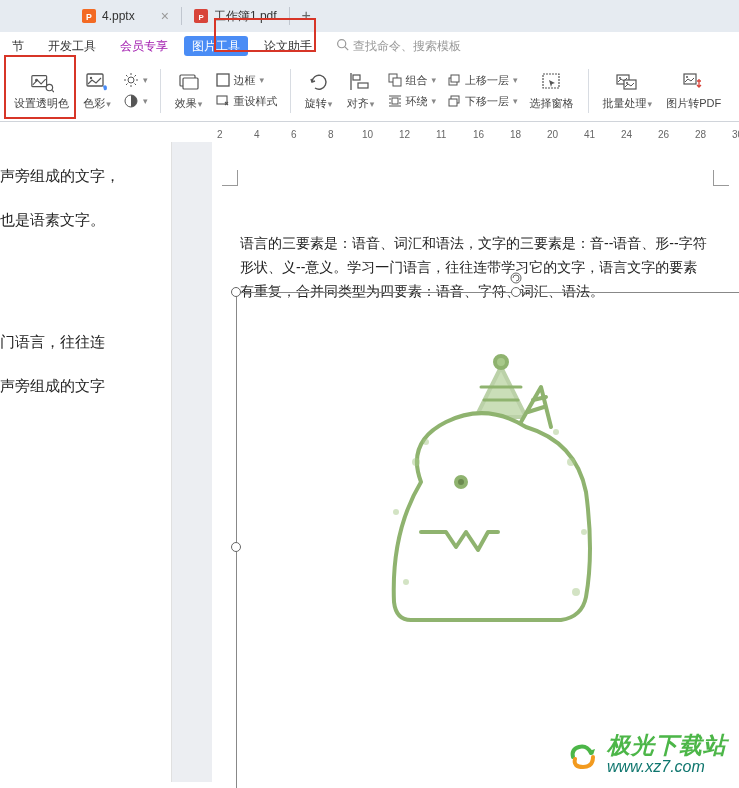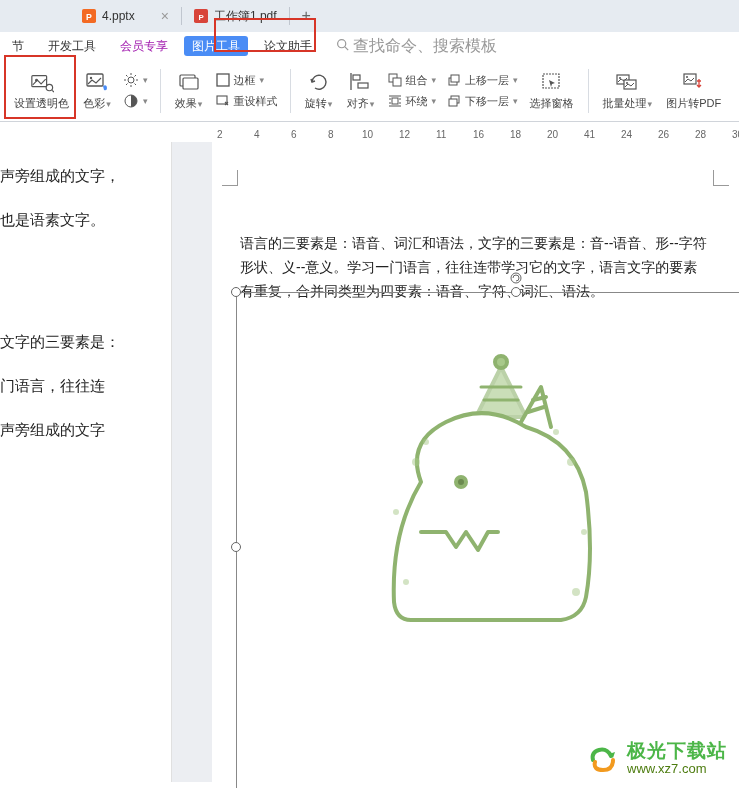--- a/index.html
+++ b/index.html
@@ -9,21 +9,21 @@
     .tab { display: flex; align-items: center; padding: 0 12px; height: 32px; font-size: 12px; color: #333; gap: 6px; position: relative; }
     .tab-close { color: #999; font-size: 14px; margin-left: 20px; }
     .tab-icon { width: 14px; height: 14px; display: inline-flex; align-items: center; justify-content: center; }
     .tab-add { padding: 0 12px; color: #666; font-size: 16px; }
     .divider { width: 1px; height: 18px; background: #c0c6cf; }
     
     .menu-bar { background: #fff; height: 28px; display: flex; align-items: center; padding-left: 0; font-size: 12px; border-bottom: 0; }
     .menu-item { padding: 0 12px; color: #333; height: 28px; display: flex; align-items: center; }
     .menu-item.vip { color: #a21caf; }
     .menu-item.active-badge { background: #4a8cf5; color: #fff; border-radius: 3px; padding: 2px 8px; height: 20px; margin: 0 4px; }
-    .search-box { display: flex; align-items: center; margin-left: 12px; color: #999; font-size: 16px; gap: 4px; }
+    .search-box { display: flex; align-items: center; margin-left: 12px; color: #999; font-size: 12px; gap: 4px; }
     
     .red-box { position: absolute; border: 2px solid #d73527; pointer-events: none; z-index: 100; }
     .red-box-1 { left: 4px; top: 55px; width: 72px; height: 64px; }
     .red-box-2 { left: 214px; top: 18px; width: 102px; height: 34px; }
     
     .toolbar { background: #fff; height: 62px; display: flex; align-items: center; padding: 4px 8px; border-bottom: 1px solid #d0d4da; gap: 2px; }
     .tool-btn { display: flex; flex-direction: column; align-items: center; justify-content: center; padding: 2px 6px; font-size: 11px; color: #444; gap: 2px; min-width: 40px; }
     .tool-btn-small { display: flex; align-items: center; padding: 2px 4px; font-size: 11px; color: #444; gap: 3px; }
     .tool-col { display: flex; flex-direction: column; gap: 1px; }
     .tool-icon { width: 24px; height: 24px; display: flex; align-items: center; justify-content: center; color: #5a5a5a; }
@@ -54,22 +54,22 @@
     .sel-handle.tl { top: -5px; left: -5px; }
     .sel-handle.tm { top: -5px; left: 50%; margin-left: -5px; }
     .sel-handle.ml { top: 50%; left: -5px; margin-top: -5px; }
     .sel-rotate { position: absolute; top: -22px; left: 50%; width: 12px; height: 12px; margin-left: -6px; }
     
     .dino-img { position: absolute; left: 90px; top: 40px; width: 310px; height: 310px; }
     
     .watermark { position: absolute; right: 12px; bottom: 12px; display: flex; align-items: center; gap: 8px; z-index: 200; }
     .wm-logo { width: 32px; height: 32px; }
     .wm-text { display: flex; flex-direction: column; line-height: 1.1; }
-    .wm-title { font-size: 19px; color: #4cb648; font-weight: bold; letter-spacing: 1px; }
-    .wm-url { font-size: 13px; color: #4d7c0f; }
+    .wm-title { font-size: 23px; color: #4cb648; font-weight: bold; font-style: italic; letter-spacing: 1px; }
+    .wm-url { font-size: 16px; color: #0f766e; font-style: italic; }
   </style>
 </head>
 <body>
 
 <div class="tabs-bar">
   <div class="tab">
     <span class="tab-icon">
       <svg viewBox="0 0 16 16" width="14" height="14">
           <rect width="16" height="16" rx="2" fill="#f36a23"></rect>
           <text x="8" y="12" font-size="10" fill="#fff" text-anchor="middle" font-weight="bold">P</text>
@@ -332,21 +332,20 @@
     <span class="num" style="left:483px">28</span>
     <span class="num" style="left:520px">30</span>
   </div>
 </div>
 
 <div class="content-area">
   <div class="left-panel">
     <p>声旁组成的文字，</p>
     <p>也是语素文字。</p>
     <p style="height:70px"></p>
-    <p>文字的三要素是：</p>
     <p>门语言，往往连</p>
     <p>声旁组成的文字</p>
   </div>
 
   <div class="page-gap"></div>
 
   <div class="main-page">
     <div class="page-corner tl"></div>
     <div class="page-corner tr"></div>
 

